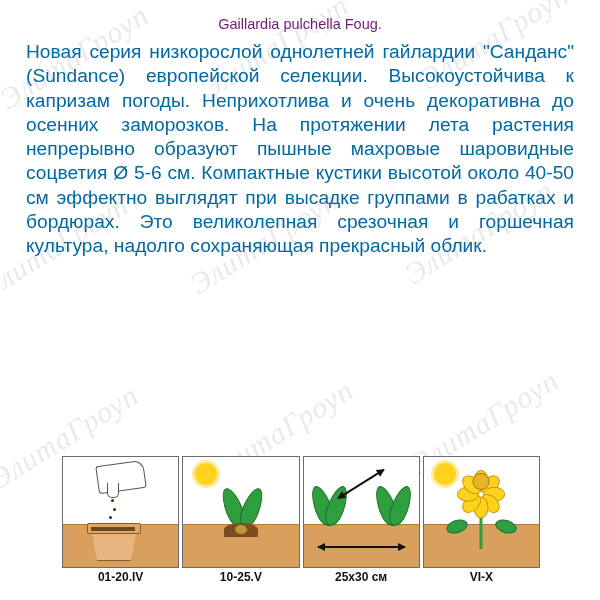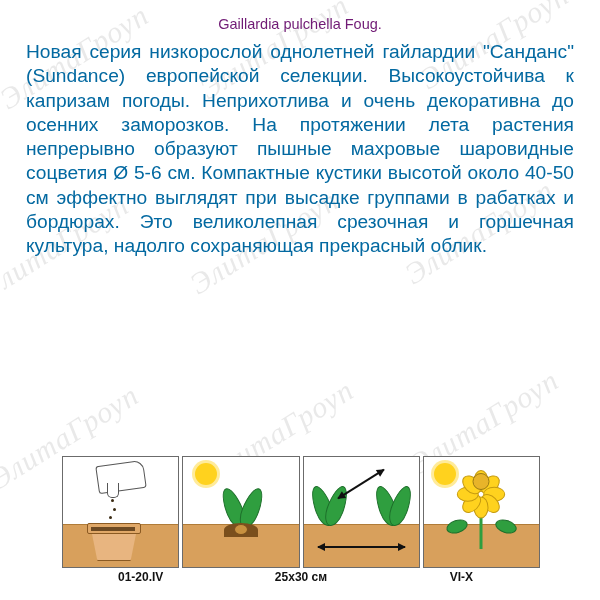--- a/index.html
+++ b/index.html
@@ -368,17 +368,18 @@
         <div class="petal" style="transform:translateX(-50%) rotate(270deg);"></div>
         <div class="petal" style="transform:translateX(-50%) rotate(315deg);"></div>
         <div class="flower-center"></div>
       </div>
     </div>
 
   </div>
 
   <div class="labels">
     <div class="label-cell">01-20.IV</div>
+    <div class="label-cell">10-25.V</div>
     <div class="label-cell">25x30 см</div>
     <div class="label-cell">VI-X</div>
   </div>
 
 </div>
 
 </body></html>

